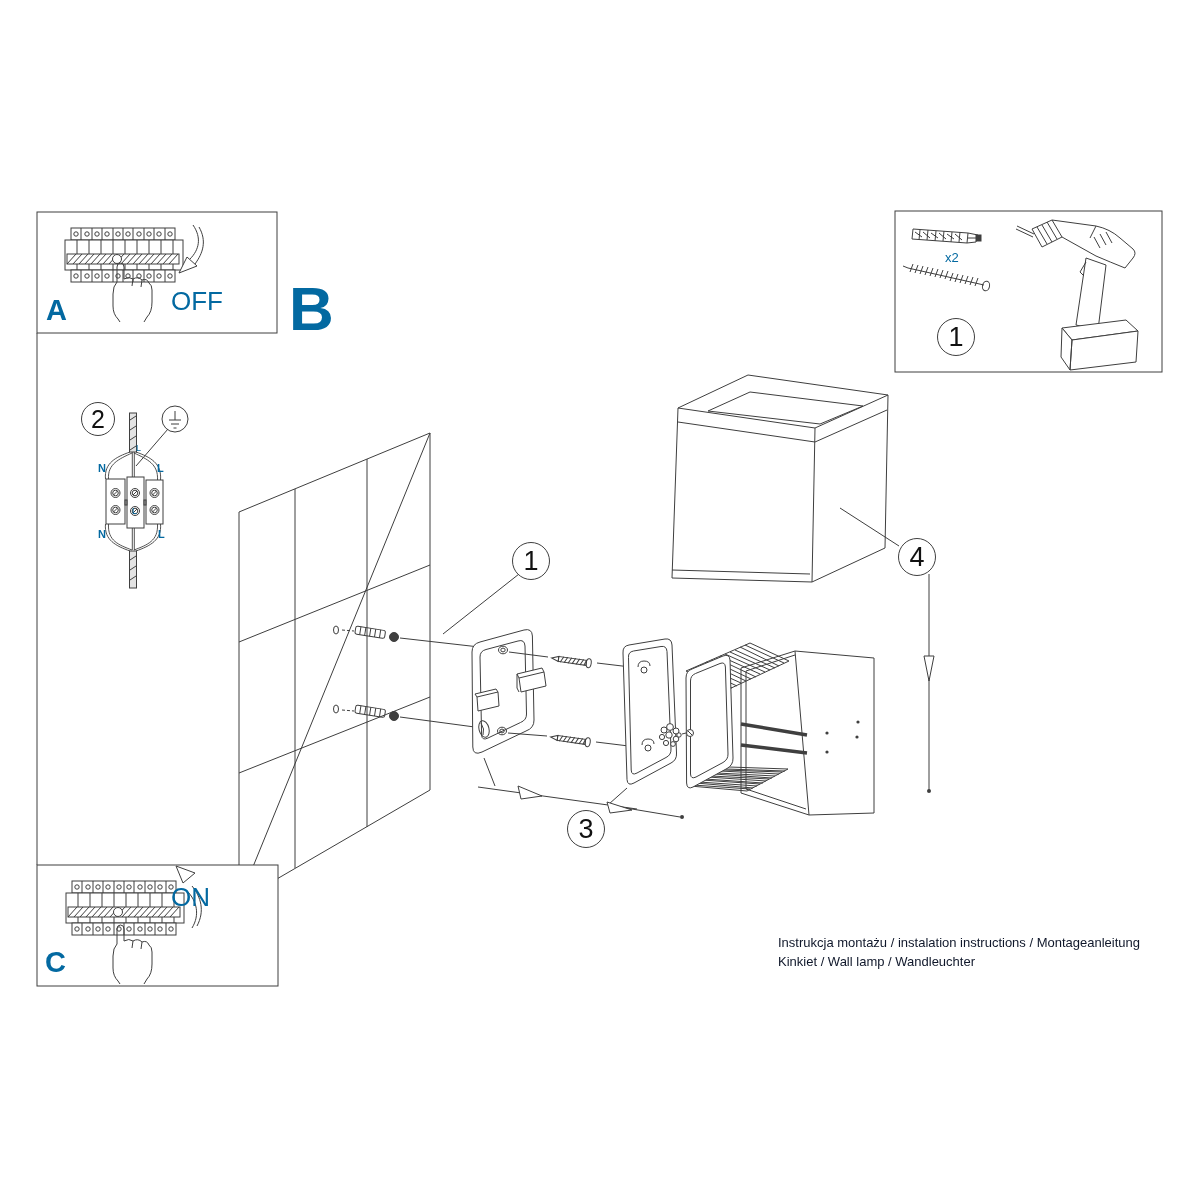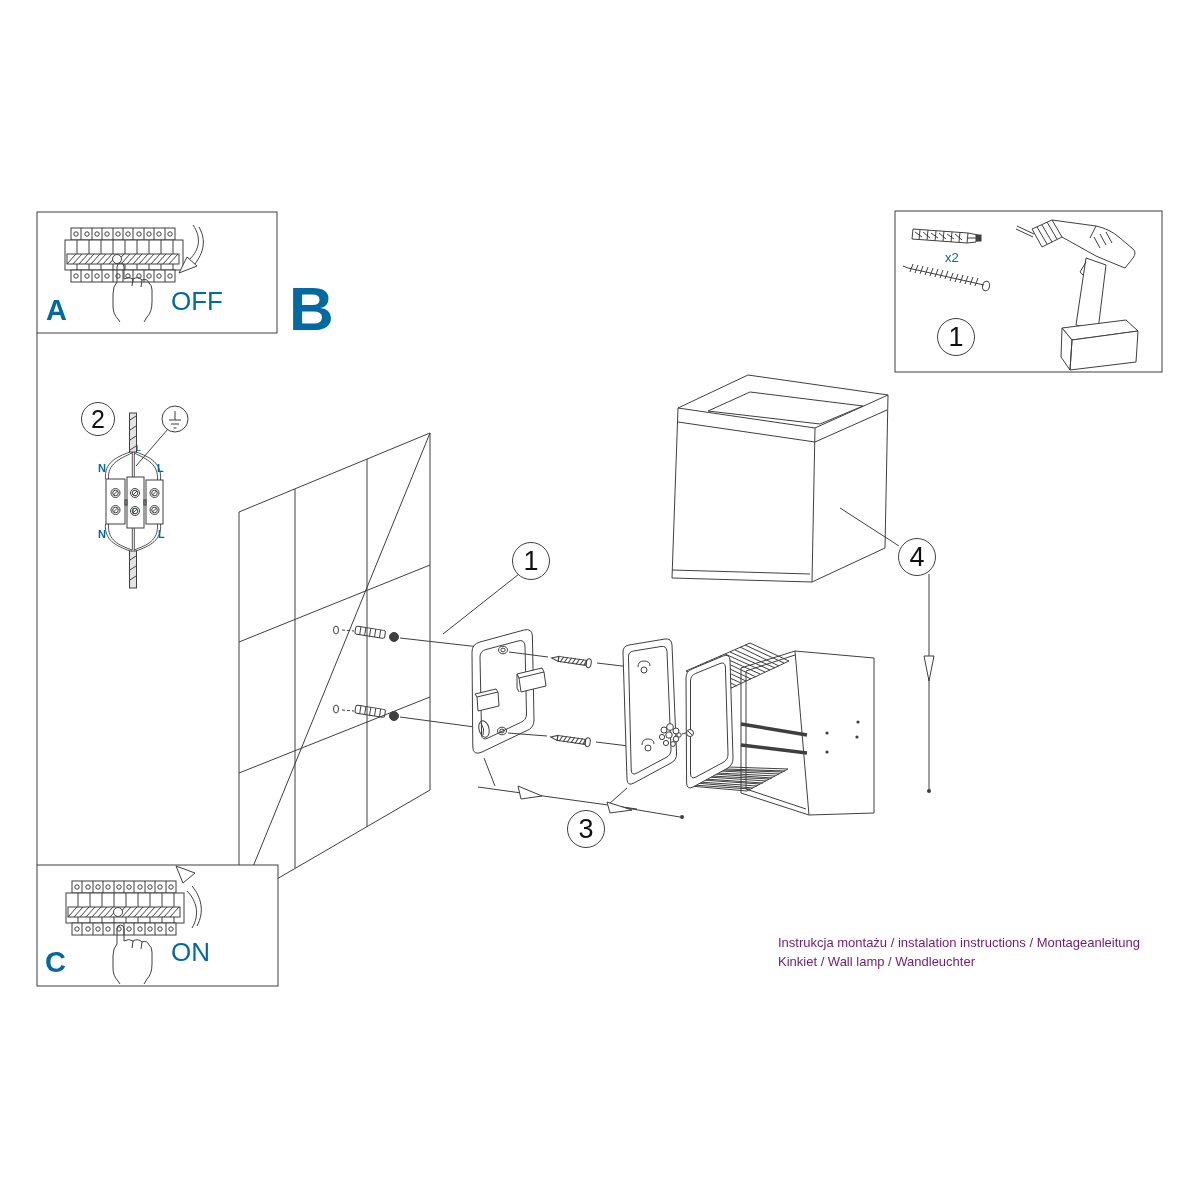--- a/index.html
+++ b/index.html
@@ -6,21 +6,21 @@
   #page{position:relative;width:1200px;height:1200px;background:#fff;overflow:hidden;
         font-family:"Liberation Sans", sans-serif;color:#1c1c1c;}
   #art{position:absolute;left:0;top:0;}
   .lbl{position:absolute;white-space:pre;line-height:1;color:#0369a1;}
   .big-letter{font-size:29px;font-weight:bold;letter-spacing:0;}
   .huge-letter{font-size:62px;font-weight:bold;}
   .action{font-size:26px;text-align:center;}
   .qty{font-size:13px;}
   .term{font-size:11px;font-weight:bold;}
   .term-sm{font-size:9px;}
-  .foot{font-size:13px;color:#701a75;}
+  .foot{font-size:13px;color:#0f172a;}
   .marker{position:absolute;width:36px;height:36px;border:1.2px solid #3f3f3f;border-radius:50%;
           background:#fff;display:flex;align-items:center;justify-content:center;
           font-size:27px;color:#111;}
   .marker.sm{width:32px;height:32px;font-size:25px;}
 </style>
 </head>
 <body>
 
 <div id="page">
 
@@ -287,21 +287,21 @@
       <path d="M1062,328 L1072,340 L1070,370 L1061,357 Z M1072,340 L1138,331 L1136,362 L1070,370 Z" fill="#fff"></path>
     </g>
   </g>
 </g>
 </svg>
 
 <div class="lbl big-letter" style="left:46px;top:296px;">A</div>
 <div class="lbl action" style="left:171px;top:288px;">OFF</div>
 <div class="lbl huge-letter" style="left:289px;top:278px;">B</div>
 <div class="lbl big-letter" style="left:45px;top:948px;">C</div>
-<div class="lbl action" style="left:171px;top:939px;">ON</div>
+<div class="lbl action" style="left:171px;top:884px;">ON</div>
 
 <div class="marker" style="left:937px;top:318px;">1</div>
 <div class="lbl qty" style="left:945px;top:251px;">x2</div>
 
 <div class="marker sm" style="left:81px;top:402px;">2</div>
 <div class="lbl term" style="left:98px;top:463px;">N</div>
 <div class="lbl term" style="left:157px;top:463px;">L</div>
 <div class="lbl term" style="left:98px;top:529px;">N</div>
 <div class="lbl term" style="left:158px;top:529px;">L</div>
 <div class="lbl term-sm" style="left:136px;top:444px;">L</div>

